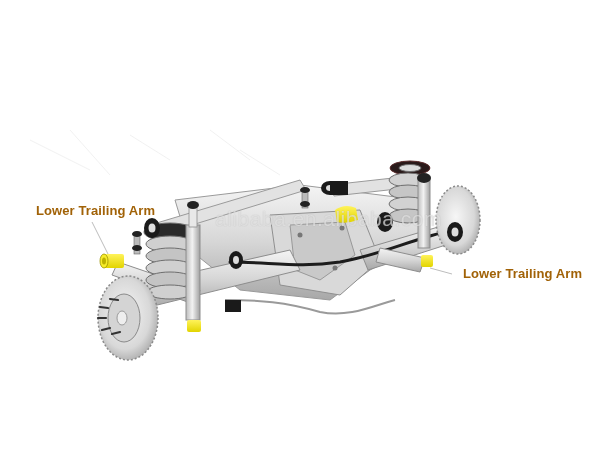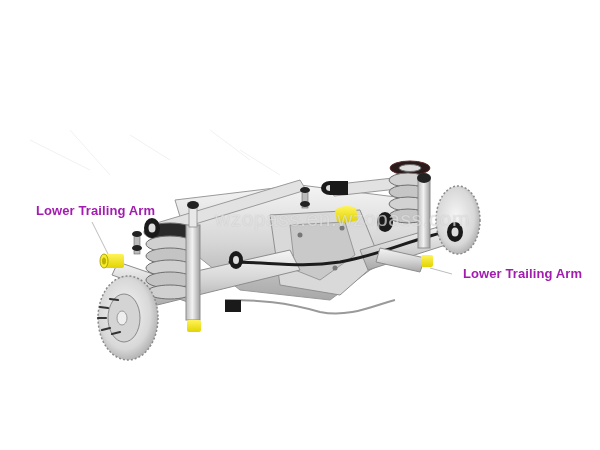--- a/index.html
+++ b/index.html
@@ -1,20 +1,20 @@
 <!DOCTYPE html>
 <html><head>
 <meta charset="utf-8">
 <style>
   html, body { margin: 0; padding: 0; background: #ffffff; }
   body { width: 600px; height: 450px; position: relative; overflow: hidden;
          font-family: "Liberation Sans", sans-serif; }
   .canvas { position: absolute; left: 0; top: 0; width: 600px; height: 450px; }
   .callout-label { position: absolute; font-family: "Liberation Sans", sans-serif;
-                   font-weight: bold; font-size: 13px; color: #a21caf; white-space: nowrap; letter-spacing: 0.1px; padding-left: 8px; }
+                   font-weight: bold; font-size: 13px; color: #a16207; white-space: nowrap; letter-spacing: 0.1px; padding-left: 8px; }
   #label-left { left: 28px; top: 203px; }
   #label-right { left: 455px; top: 266px; }
   .watermark { position: absolute; left: 215px; top: 207px; font-family: "Liberation Sans", sans-serif;
                font-size: 21px; color: rgba(255,255,255,0.55); letter-spacing: 0.5px;
                text-shadow: 0 0 1px rgba(120,120,120,0.45); white-space: nowrap; pointer-events: none; }
 </style>
 </head>
 <body>
 
 <div class="canvas">
@@ -164,16 +164,16 @@
         <rect x="421" y="255" width="12" height="12" rx="2" fill="url(#gYellow)"></rect>
       </g>
     </g>
 
     <g stroke="#bdbdbd" stroke-width="1">
       <line x1="92" y1="222" x2="108" y2="254"></line>
       <line x1="430" y1="268" x2="452" y2="274"></line>
     </g>
   </svg>
 
-  <div class="watermark">wzopass.en.wzopass.com</div>
+  <div class="watermark">alibaba.en.alibaba.com</div>
   <div class="callout-label" id="label-left">Lower Trailing Arm</div>
   <div class="callout-label" id="label-right">Lower Trailing Arm</div>
 </div>
 
 </body></html>

